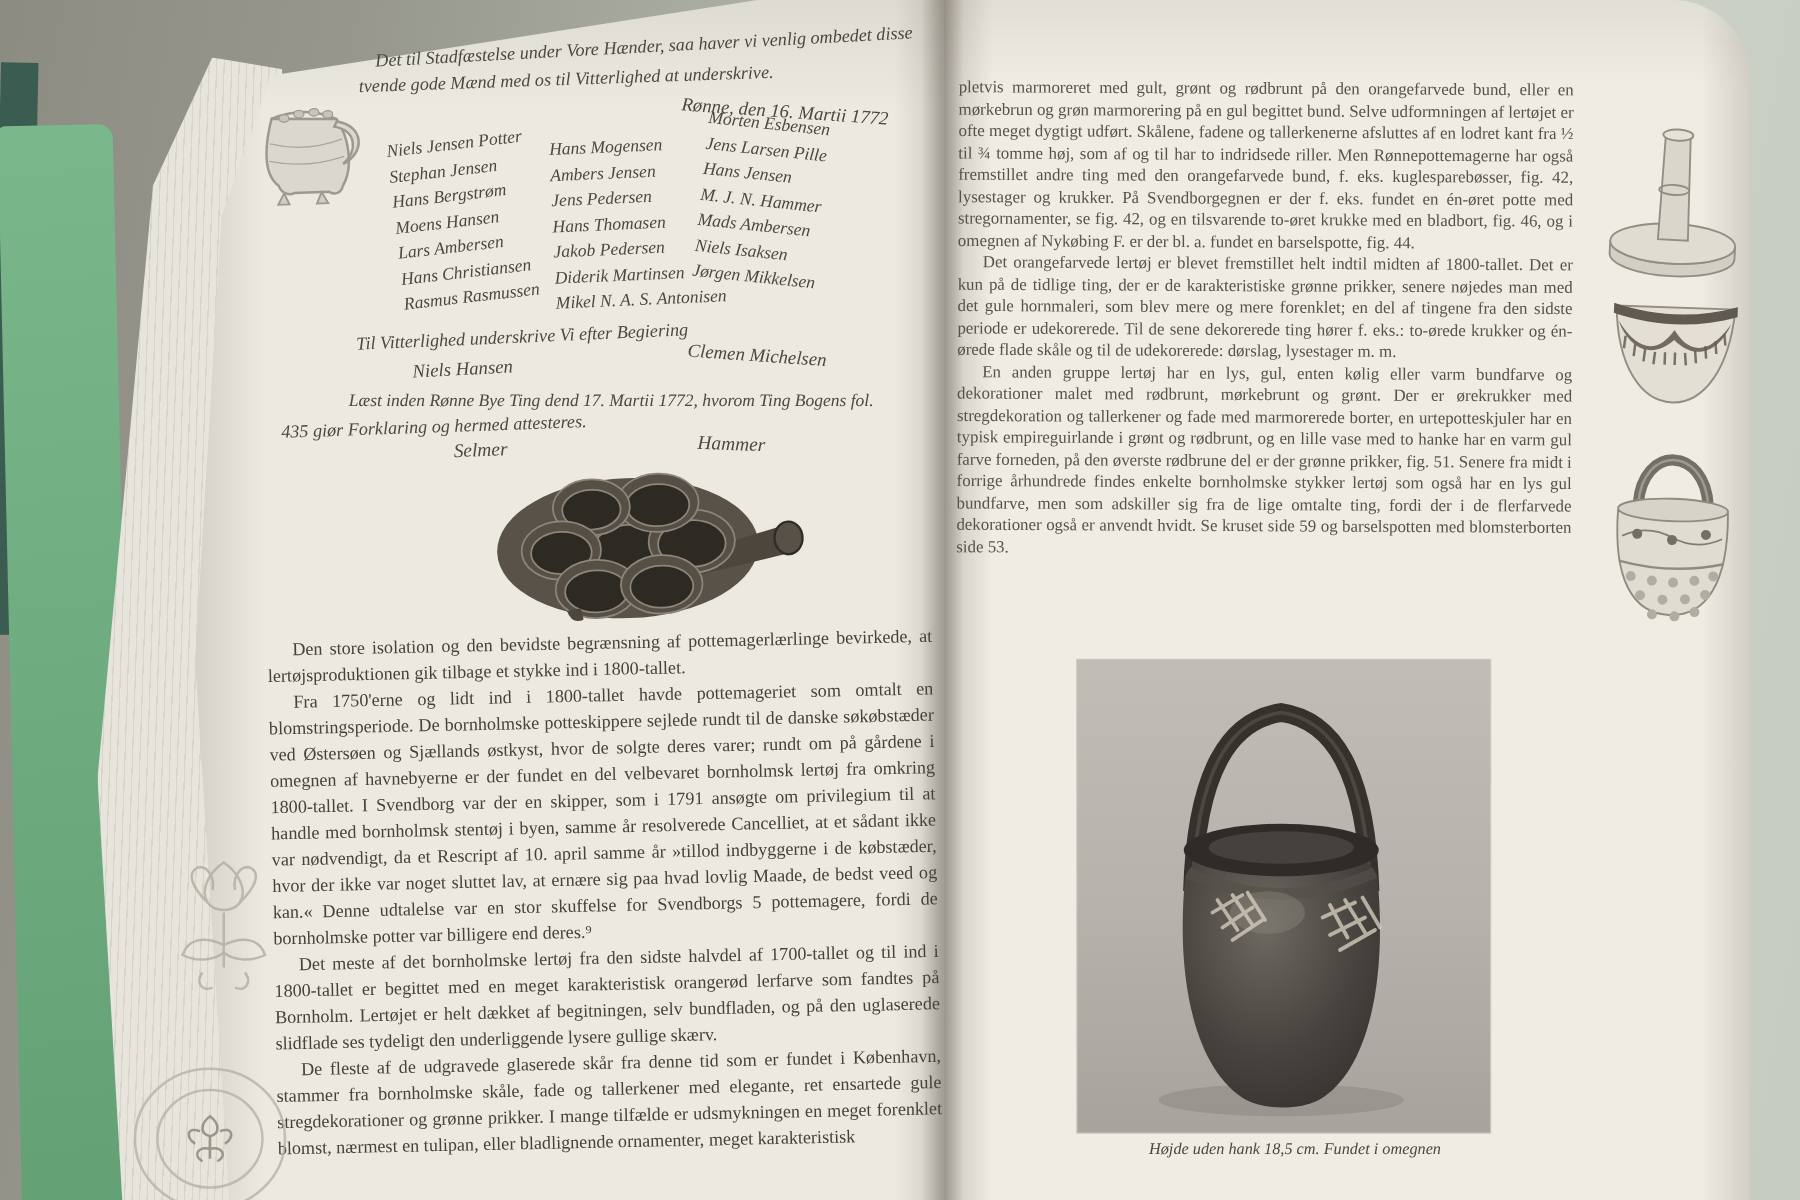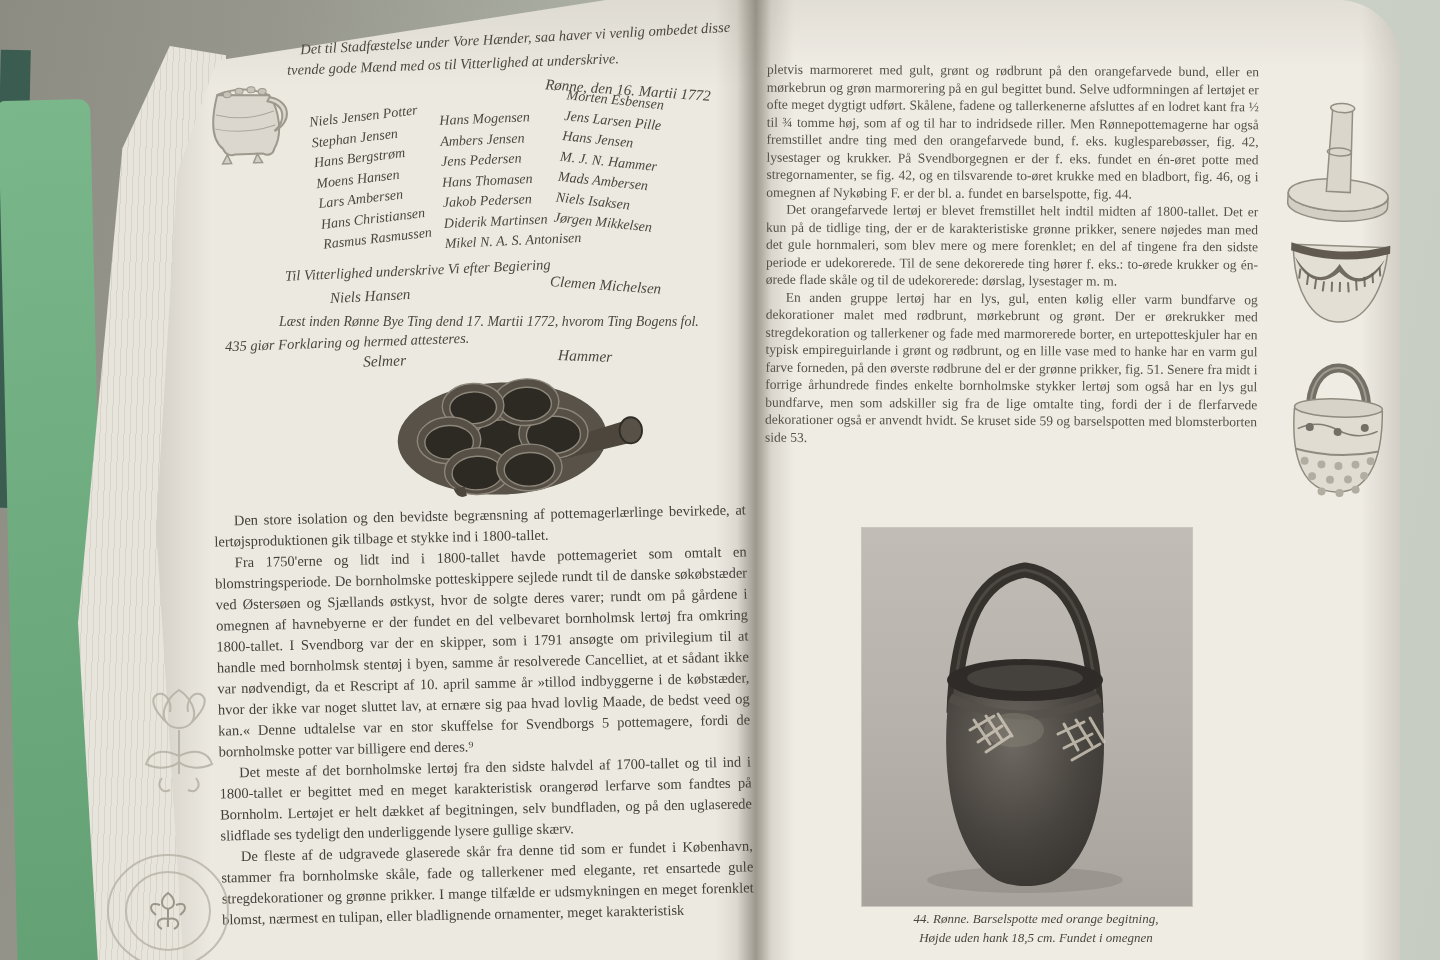--- a/index.html
+++ b/index.html
@@ -252,17 +252,16 @@
       <ellipse cx="152" cy="202" rx="30" ry="17" fill="#8f897e" opacity=".4"></ellipse>
       <g stroke="#d3ccbd" stroke-width="3" opacity=".8" stroke-linecap="round">
         <path d="M108,202 L132,188 M116,214 L140,198 M124,224 L148,208"></path>
         <path d="M112,192 L128,216 M124,188 L140,212 M136,186 L150,208"></path>
         <path d="M196,206 L222,194 M202,220 L230,206 M210,232 L238,216"></path>
         <path d="M202,196 L216,222 M214,192 L230,218 M228,190 L242,214"></path>
       </g>
     </svg>
   </div>
   <div class="abs caption">
-    <div>44. Rønne. Barselspotte med orange begitning,</div>
     <div>Højde uden hank 18,5 cm. Fundet i omegnen</div>
   </div>
 
 </div>
 
 </body></html>

